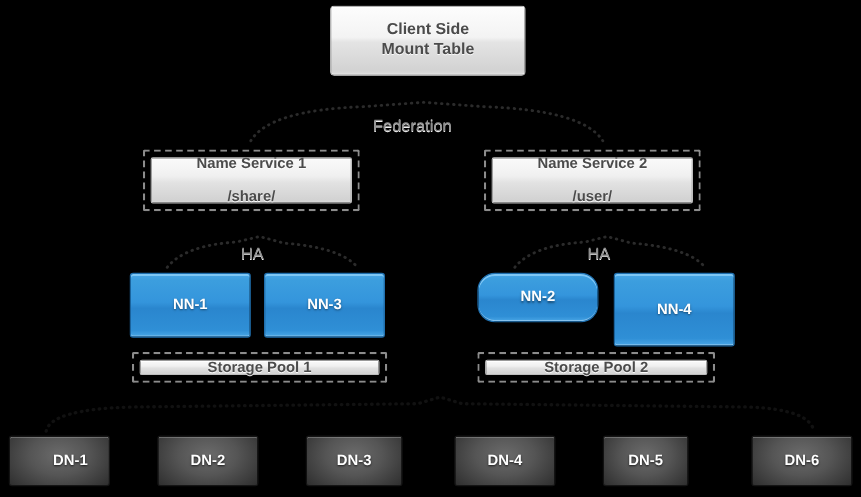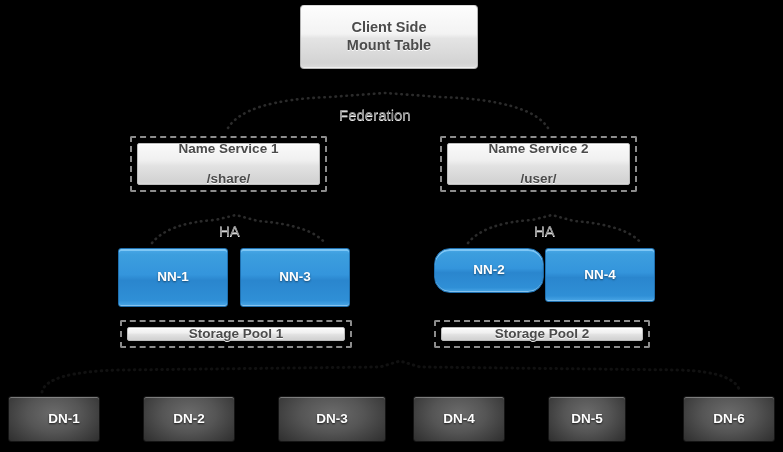--- a/index.html
+++ b/index.html
@@ -162,42 +162,42 @@
 
   <div class="node btn-blue t15" style="left:118px; top:248px; width:110px; height:59px;">
     <span>NN-1</span>
   </div>
   <div class="node btn-blue t15" style="left:240px; top:248px; width:110px; height:59px;">
     <span>NN-3</span>
   </div>
   <div class="node btn-blue t15" style="left:434px; top:248px; width:110px; height:45px;border-radius:16px;">
     <span>NN-2</span>
   </div>
-  <div class="node btn-blue t15" style="left:545px; top:248px; width:110px; height:54px;">
+  <div class="node btn-blue t15" style="left:558px; top:248px; width:110px; height:67px;">
     <span>NN-4</span>
   </div>
 
   <div class="dashed-wrap" style="left:120px; top:320px; width:232px; height:28px;">
     <div class="inner t15">
       <span>Storage Pool 1</span>
     </div>
   </div>
   <div class="dashed-wrap" style="left:434px; top:320px; width:216px; height:28px;">
     <div class="inner t15">
       <span>Storage Pool 2</span>
     </div>
   </div>
 
   <div class="node btn-dark t15" style="left:8px; top:396px; width:92px; height:46px;padding-left:20px;">
     <span>DN-1</span>
   </div>
   <div class="node btn-dark t15" style="left:143px; top:396px; width:92px; height:46px;">
     <span>DN-2</span>
   </div>
-  <div class="node btn-dark t15" style="left:278px; top:396px; width:108px; height:46px;">
+  <div class="node btn-dark t15" style="left:278px; top:396px; width:88px; height:46px;">
     <span>DN-3</span>
   </div>
   <div class="node btn-dark t15" style="left:413px; top:396px; width:92px; height:46px;">
     <span>DN-4</span>
   </div>
   <div class="node btn-dark t15" style="left:548px; top:396px; width:78px; height:46px;">
     <span>DN-5</span>
   </div>
   <div class="node btn-dark t15" style="left:683px; top:396px; width:92px; height:46px;">
     <span>DN-6</span>

